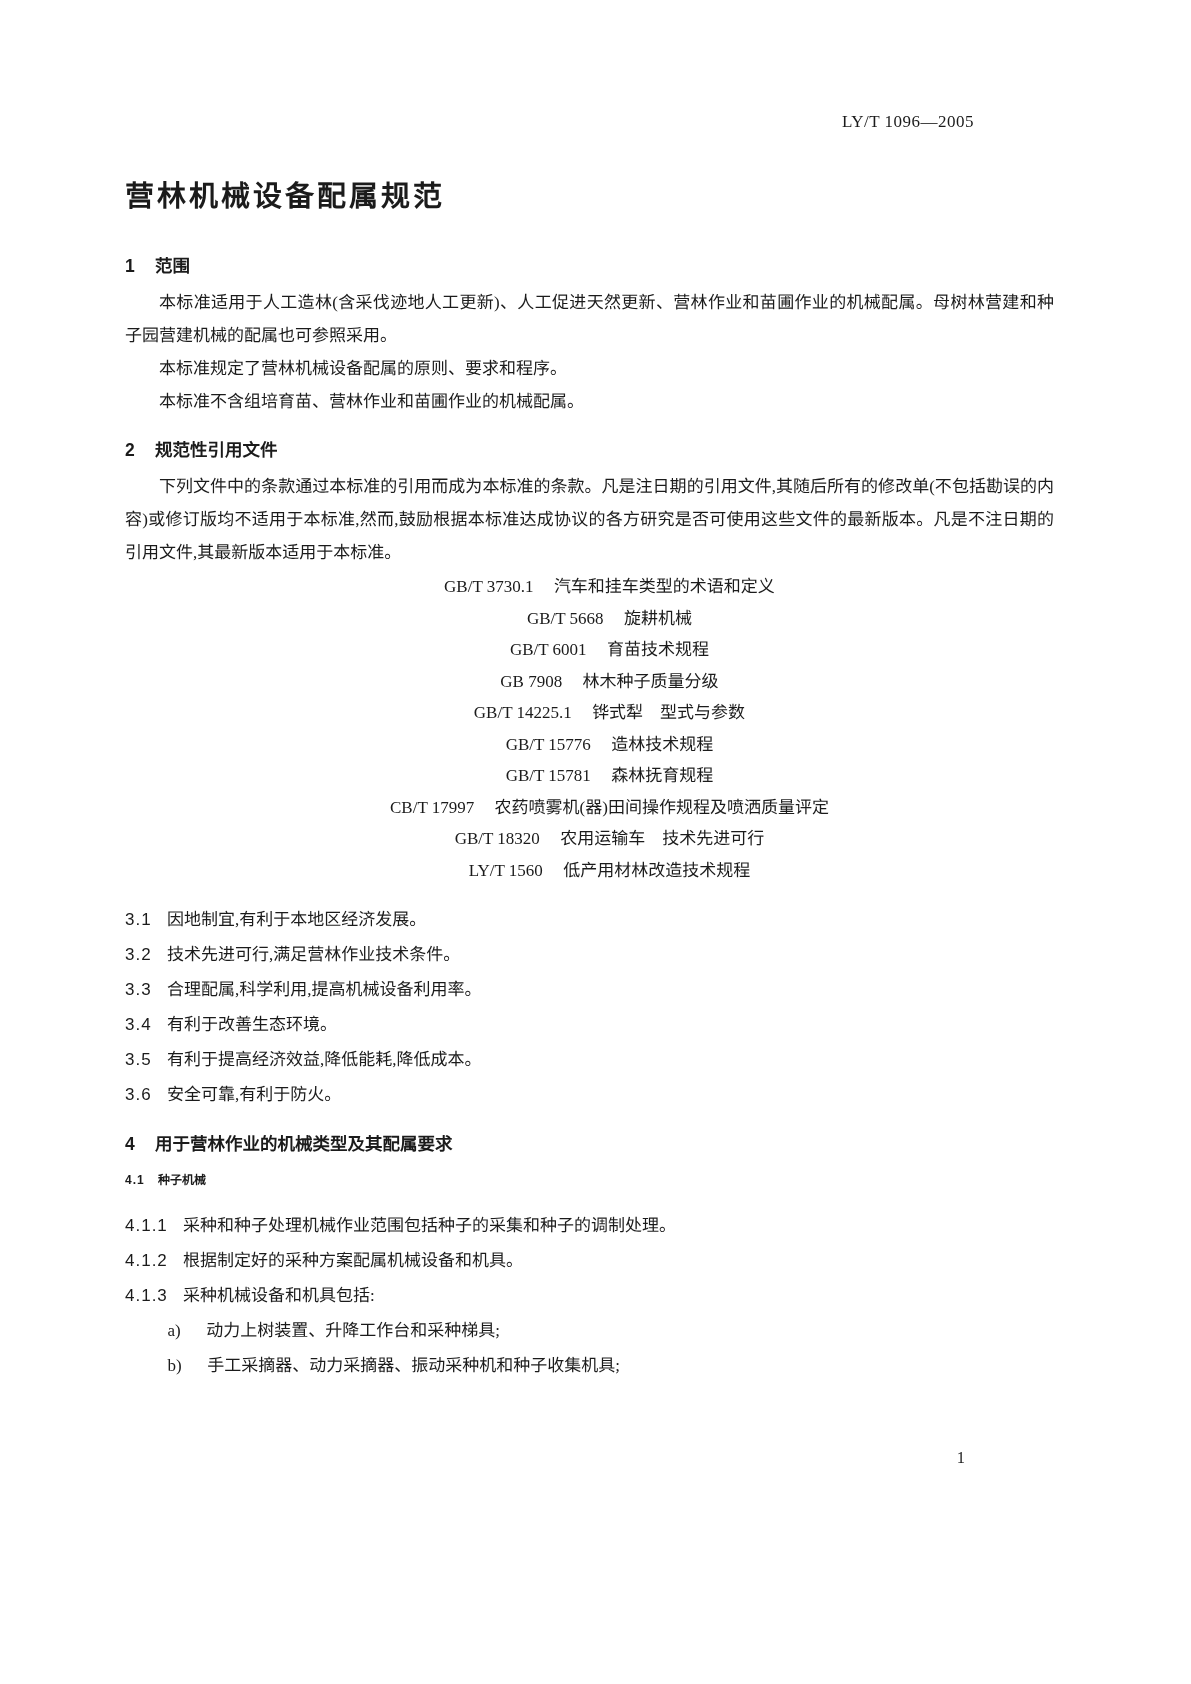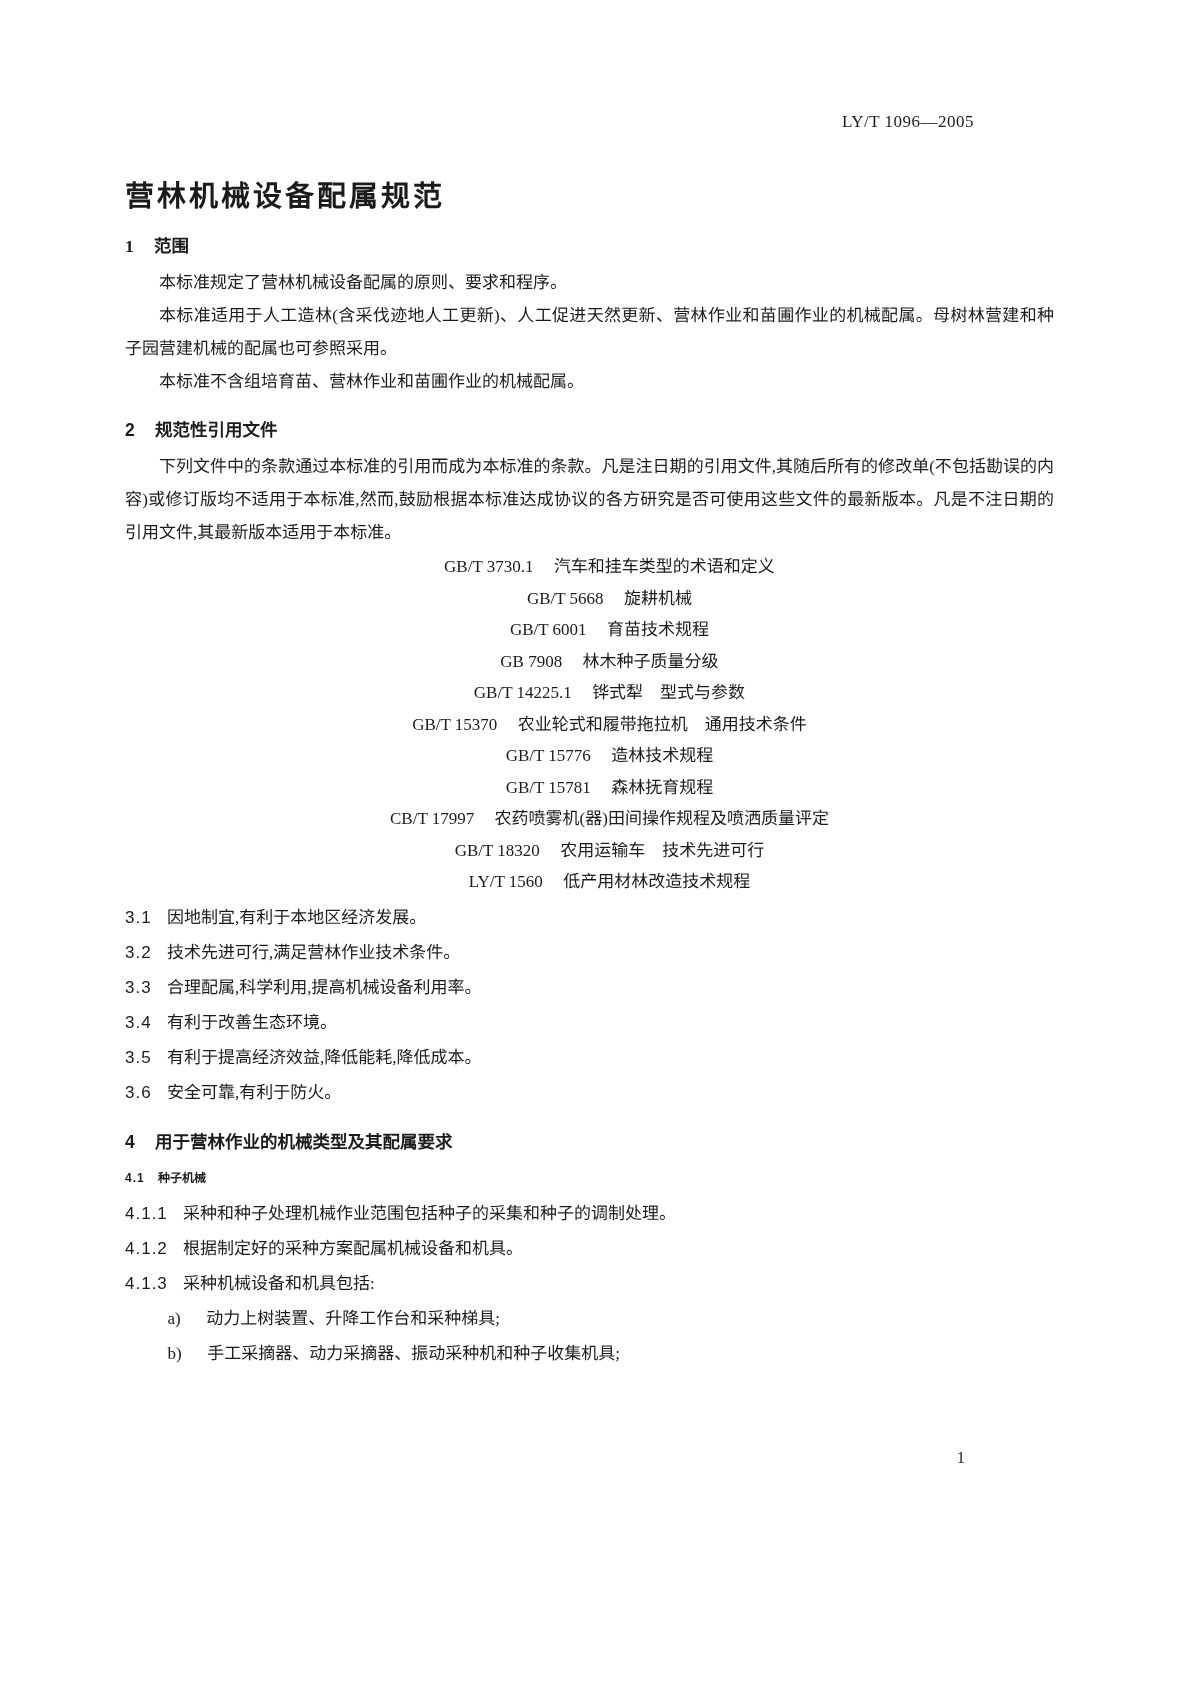--- a/index.html
+++ b/index.html
@@ -29,37 +29,37 @@
     line-height:40px;
     letter-spacing:3px;
   }
   .sec-heading {
     font-family:"Liberation Sans","DejaVu Sans",sans-serif;
     font-weight:700;
     font-size:17.5px;
     line-height:25px;
     margin:20px 0 7px 0;
   }
-  .sec-heading.first { margin-top:18px;font-family:Liberation Serif, serif; }
+  .sec-heading.first { margin-top:38px; }
   .sec-num { margin-right:1.1em; letter-spacing:1px; }
   .para {
     font-size:17px;
     line-height:33px;
     text-indent:2em;
     text-align:justify;
   }
   .ref-list { margin-top:2px;text-align:center; }
   .ref-item {
     font-size:17px;
     line-height:31.5px;
     padding-left:2.35em;
     white-space:nowrap;
   }
   .ref-code { margin-right:1.2em; }
-  .clause-list { margin-top:2px; }
+  .clause-list { margin-top:16px; }
   .clause {
     font-size:17px;
     line-height:35px;
     text-align:justify;
   }
   .clause-num {
     font-family:"Liberation Sans","DejaVu Sans",sans-serif;
     margin-right:0.9em;
     letter-spacing:1px;
   }
@@ -91,36 +91,35 @@
 
   <div class="doc-header">
     <span class="std-code">LY/T 1096—2005</span>
   </div>
 
   <div class="doc-title">营林机械设备配属规范</div>
 
   <div class="sec-heading first">
     <span class="sec-num">1</span><span>范围</span>
   </div>
+  <p class="para">本标准适用于人工造林(含采伐迹地人工更新)、人工促进天然更新、营林作业和苗圃作业的机械配属。母树林营建和种子园营建机械的配属也可参照采用。</p>
   <p class="para">本标准规定了营林机械设备配属的原则、要求和程序。</p>
-  <p class="para">本标准适用于人工造林(含采伐迹地人工更新)、人工促进天然更新、营林作业和苗圃作业的机械配属。母树林营建和种子园营建机械的配属也可参照采用。</p>
   <p class="para">本标准不含组培育苗、营林作业和苗圃作业的机械配属。</p>
 
   <div class="sec-heading">
     <span class="sec-num">2</span><span>规范性引用文件</span>
   </div>
   <p class="para">下列文件中的条款通过本标准的引用而成为本标准的条款。凡是注日期的引用文件,其随后所有的修改单(不包括勘误的内容)或修订版均不适用于本标准,然而,鼓励根据本标准达成协议的各方研究是否可使用这些文件的最新版本。凡是不注日期的引用文件,其最新版本适用于本标准。</p>
 
   <div class="ref-list">
     <div class="ref-item"><span class="ref-code">GB/T 3730.1</span><span>汽车和挂车类型的术语和定义</span></div>
     <div class="ref-item"><span class="ref-code">GB/T 5668</span><span>旋耕机械</span></div>
     <div class="ref-item"><span class="ref-code">GB/T 6001</span><span>育苗技术规程</span></div>
     <div class="ref-item"><span class="ref-code">GB 7908</span><span>林木种子质量分级</span></div>
     <div class="ref-item"><span class="ref-code">GB/T 14225.1</span><span>铧式犁　型式与参数</span></div>
-    <div class="ref-item"><span class="ref-code">GB/T 15370</span><span>农业轮式和履带拖拉机　通用技术条件</span></div>
     <div class="ref-item"><span class="ref-code">GB/T 15776</span><span>造林技术规程</span></div>
     <div class="ref-item"><span class="ref-code">GB/T 15781</span><span>森林抚育规程</span></div>
     <div class="ref-item"><span class="ref-code">CB/T 17997</span><span>农药喷雾机(器)田间操作规程及喷洒质量评定</span></div>
     <div class="ref-item"><span class="ref-code">GB/T 18320</span><span>农用运输车　技术先进可行</span></div>
     <div class="ref-item"><span class="ref-code">LY/T 1560</span><span>低产用材林改造技术规程</span></div>
   </div>
 
   <div class="clause-list">
     <div class="clause"><span class="clause-num">3.1</span><span>因地制宜,有利于本地区经济发展。</span></div>
     <div class="clause"><span class="clause-num">3.2</span><span>技术先进可行,满足营林作业技术条件。</span></div>

